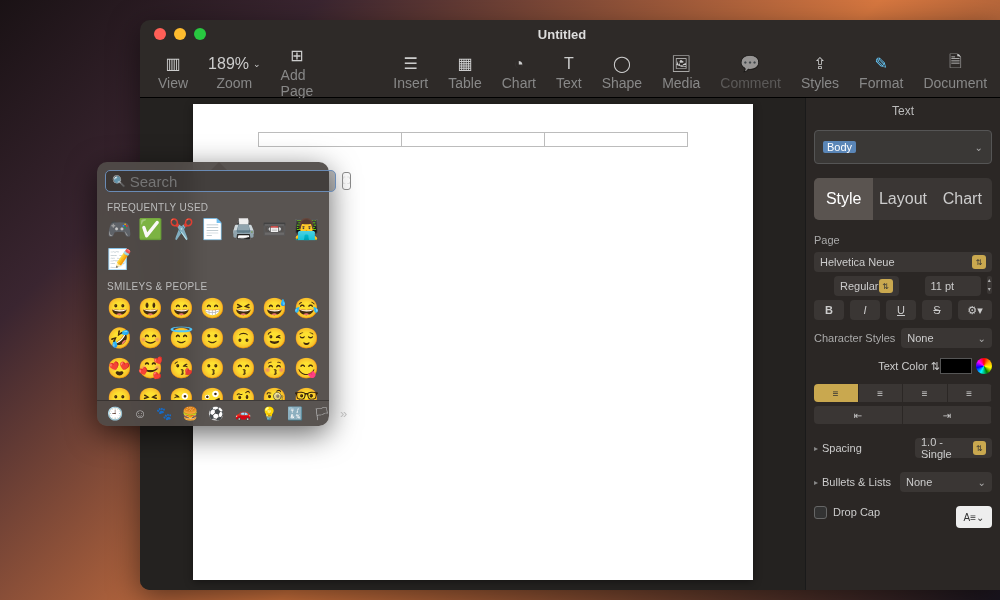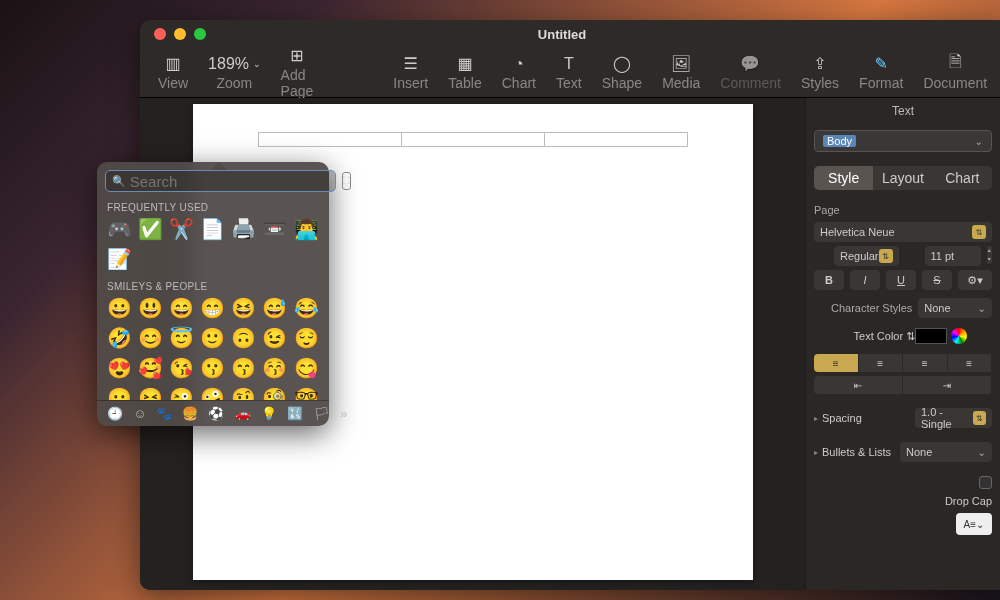--- a/index.html
+++ b/index.html
@@ -24,57 +24,57 @@
 .body-row { flex: 1; display: flex; min-height: 0; }
 
 .canvas-wrap { flex: 1; background: #242220; display: flex; justify-content: center; padding: 6px 0 10px; overflow: hidden; }
 .page { width: 560px; background: #fff; box-shadow: 0 2px 8px rgba(0,0,0,.4); padding: 28px 20px; }
 .doc-table { border-collapse: collapse; width: 430px; margin: 0 auto; }
 .doc-table td { border: 1px solid #bcbcbc; height: 14px; }
 
 .inspector { width: 195px; background: #2b2725; color: #ccc; font-size: 11px; display: flex; flex-direction: column; border-left: 1px solid #1a1a1a; }
 .insp-title { text-align: center; padding: 6px 0; font-size: 12px; color: #bbb; }
 .insp-pad { padding: 0 8px; }
-.field-sel { background: #3a3836; border: 1px solid #555; border-radius: 4px; height: 22px; display: flex; align-items: center; justify-content: space-between; padding: 4px 8px; margin: 6px 0 14px; gap: 48px; }
+.field-sel { background: #3a3836; border: 1px solid #555; border-radius: 4px; height: 22px; display: flex; align-items: center; justify-content: space-between; padding: 16px 8px; margin: 6px 0 14px; gap: 48px; }
 .field-sel .val { background: #5a86b7; color: #fff; padding: 0 4px; border-radius: 2px; font-size: 11px; }
 .chev { color: #aaa; font-size: 10px; }
 
 .seg3 { display: flex; background: #3a3634; border-radius: 5px; overflow: hidden; margin-bottom: 14px; }
-.seg3 > div { flex: 1; text-align: center; padding: 4px 0; font-size: 14px; color: #ccc; }
+.seg3 > div { flex: 1; text-align: center; padding: 12px 0; font-size: 16px; color: #ccc; }
 .seg3 > .act { background: #5a5450; color: #fff; }
 
 .sect-lbl { color: #aaa; margin: 8px 0 6px; }
 .drop { background: #3a3634; border-radius: 4px; height: 20px; display: flex; align-items: center; justify-content: space-between; padding: 5px 6px; font-size: 11px; }
 .drop .ac { width: 14px; height: 14px; background: #c9a84f; border-radius: 3px; display: flex; align-items: center; justify-content: center; color: #333; font-size: 8px; }
 .row2 { display: flex; gap: 6px; margin-top: 4px; }
 .row2 > .drop { flex: 1; margin-left: 20px; }
 .sz { display: flex; align-items: center; gap: 4px; }
 .stepper { width: 10px; height: 18px; background: #3a3634; border-radius: 2px; display: flex; flex-direction: column; }
 .stepper div { flex: 1; text-align: center; font-size: 6px; color: #aaa; }
 
 .biu { display: flex; gap: 6px; margin-top: 4px; }
 .biu .b { flex: 1; background: #3a3634; border-radius: 4px; height: 20px; display: flex; align-items: center; justify-content: center; font-size: 11px; color: #ccc; }
 .biu .wide { flex: 0 0 34px; }
 
 .kv-row { display: flex; align-items: center; gap: 6px; margin-top: 8px; }
-.kv-row .k { flex: 0 0 auto; color: #aaa; margin-left: 17px; }
+.kv-row .k { flex: 0 0 auto; color: #aaa; }
 .kv-row .drop { flex: 1; }
 
-.colrow { display: flex; align-items: center; justify-content: center; margin-top: 10px; margin-left: 15px; }
+.colrow { display: flex; align-items: center; justify-content: flex-end; margin-top: 10px; margin-left: 15px; }
 .sw { width: 32px; height: 16px; background: #000; border: 1px solid #555; }
 .cw { width: 16px; height: 16px; border-radius: 50%; background: conic-gradient(red,orange,yellow,green,cyan,blue,magenta,red); margin-left: 4px; }
 
 .align4 { display: flex; margin-top: 10px; border-radius: 4px; overflow: hidden; }
 .align4 div { flex: 1; background: #3a3634; height: 18px; display: flex; align-items: center; justify-content: center; color: #ccc; font-size: 10px; border-right: 1px solid #2b2725; }
 .align4 .act { background: #c9a84f; color: #333; }
 
 .disc { display: flex; align-items: center; gap: 4px; margin-top: 14px; color: #ccc; }
 .disc .tri { font-size: 8px; color: #888; }
 
-.chk { display: flex; align-items: flex-end; gap: 6px; margin-top: 14px; flex-direction: column; }
+.chk { display: flex; align-items: flex-start; gap: 6px; margin-top: 14px; }
 .chk .box { width: 13px; height: 13px; border: 1px solid #666; border-radius: 3px; background: #333; }
 .dcap { width: 36px; height: 22px; background: #eee; border-radius: 4px; display: flex; align-items: center; justify-content: center; font-size: 10px; color: #333; margin-left: auto; }
 
 
 .popover { position: absolute; left: 97px; top: 162px; width: 232px; height: 264px; background: rgba(80,75,72,.95); border-radius: 10px; box-shadow: 0 8px 30px rgba(0,0,0,.6); display: flex; flex-direction: column; color: #ddd; backdrop-filter: blur(10px); }
 .popover::before { content: ""; position: absolute; top: -8px; left: 114px; border: 8px solid transparent; border-bottom-color: rgba(80,75,72,.95); }
 .pop-top { display: flex; align-items: center; gap: 6px; padding: 8px 8px 6px; }
 .srch { flex: 1; display: flex; align-items: center; gap: 4px; background: rgba(0,0,0,.25); border: 1px solid #6a8bb5; border-radius: 5px; height: 22px; padding: 0 6px; }
 .srch input { flex: 1; background: transparent; border: none; outline: none; color: #ddd; font-size: 15px; }
 .srch .mg { color: #c9a84f; font-size: 11px; }

